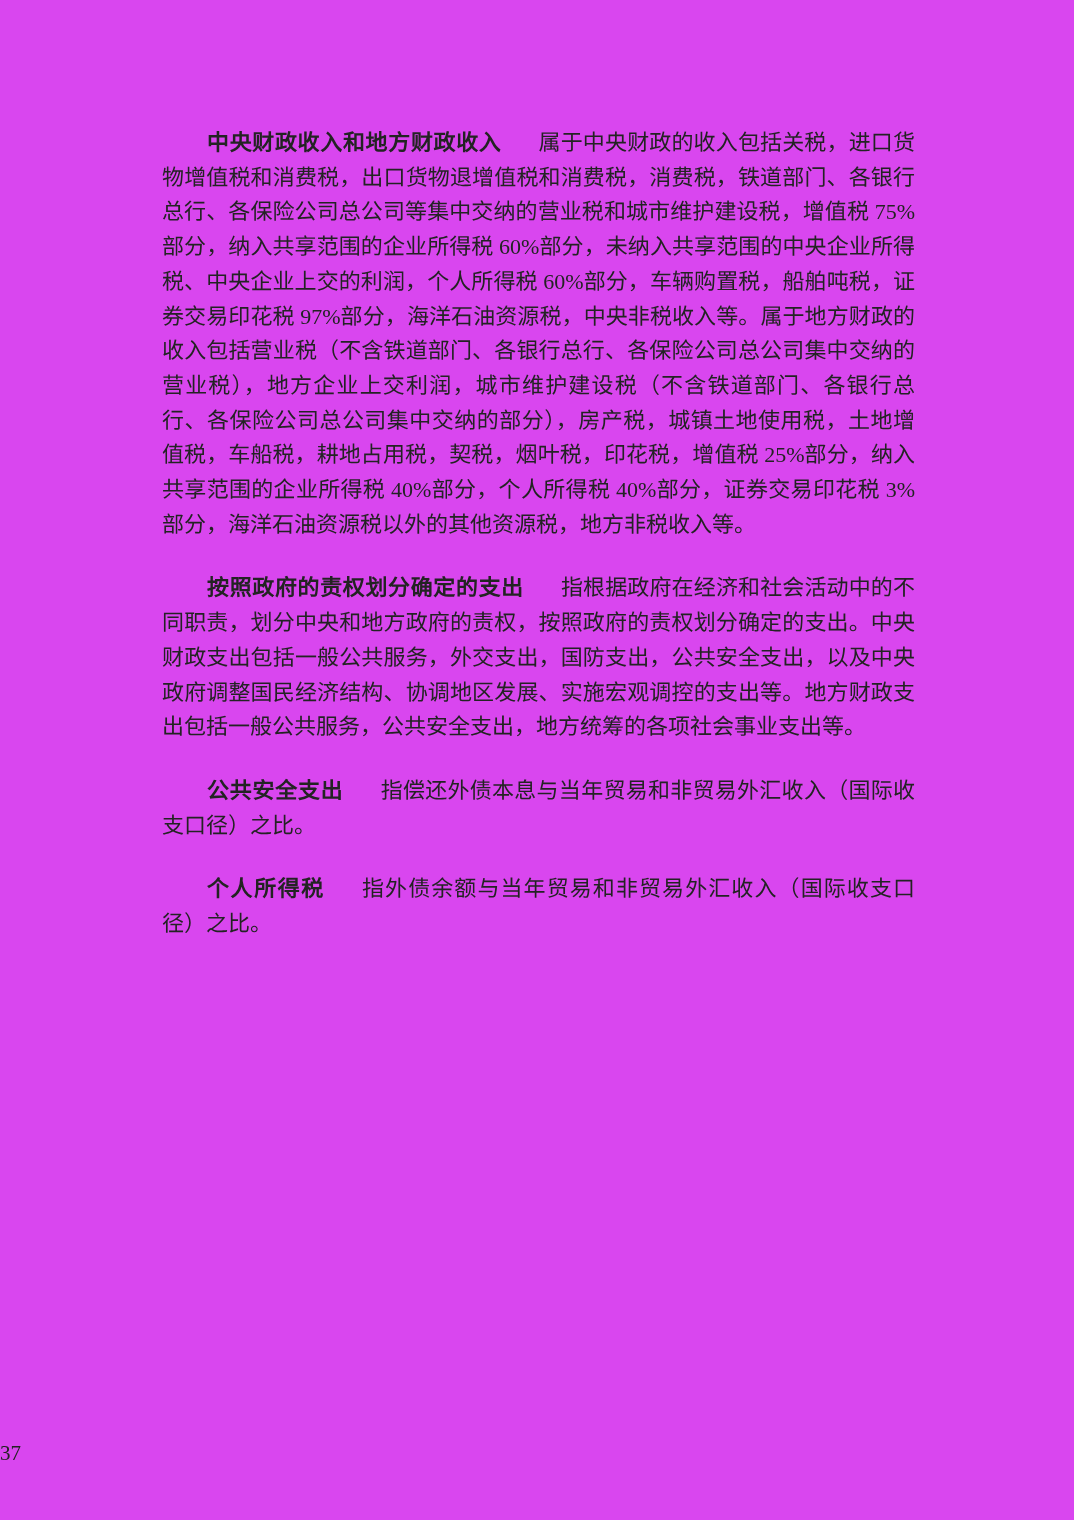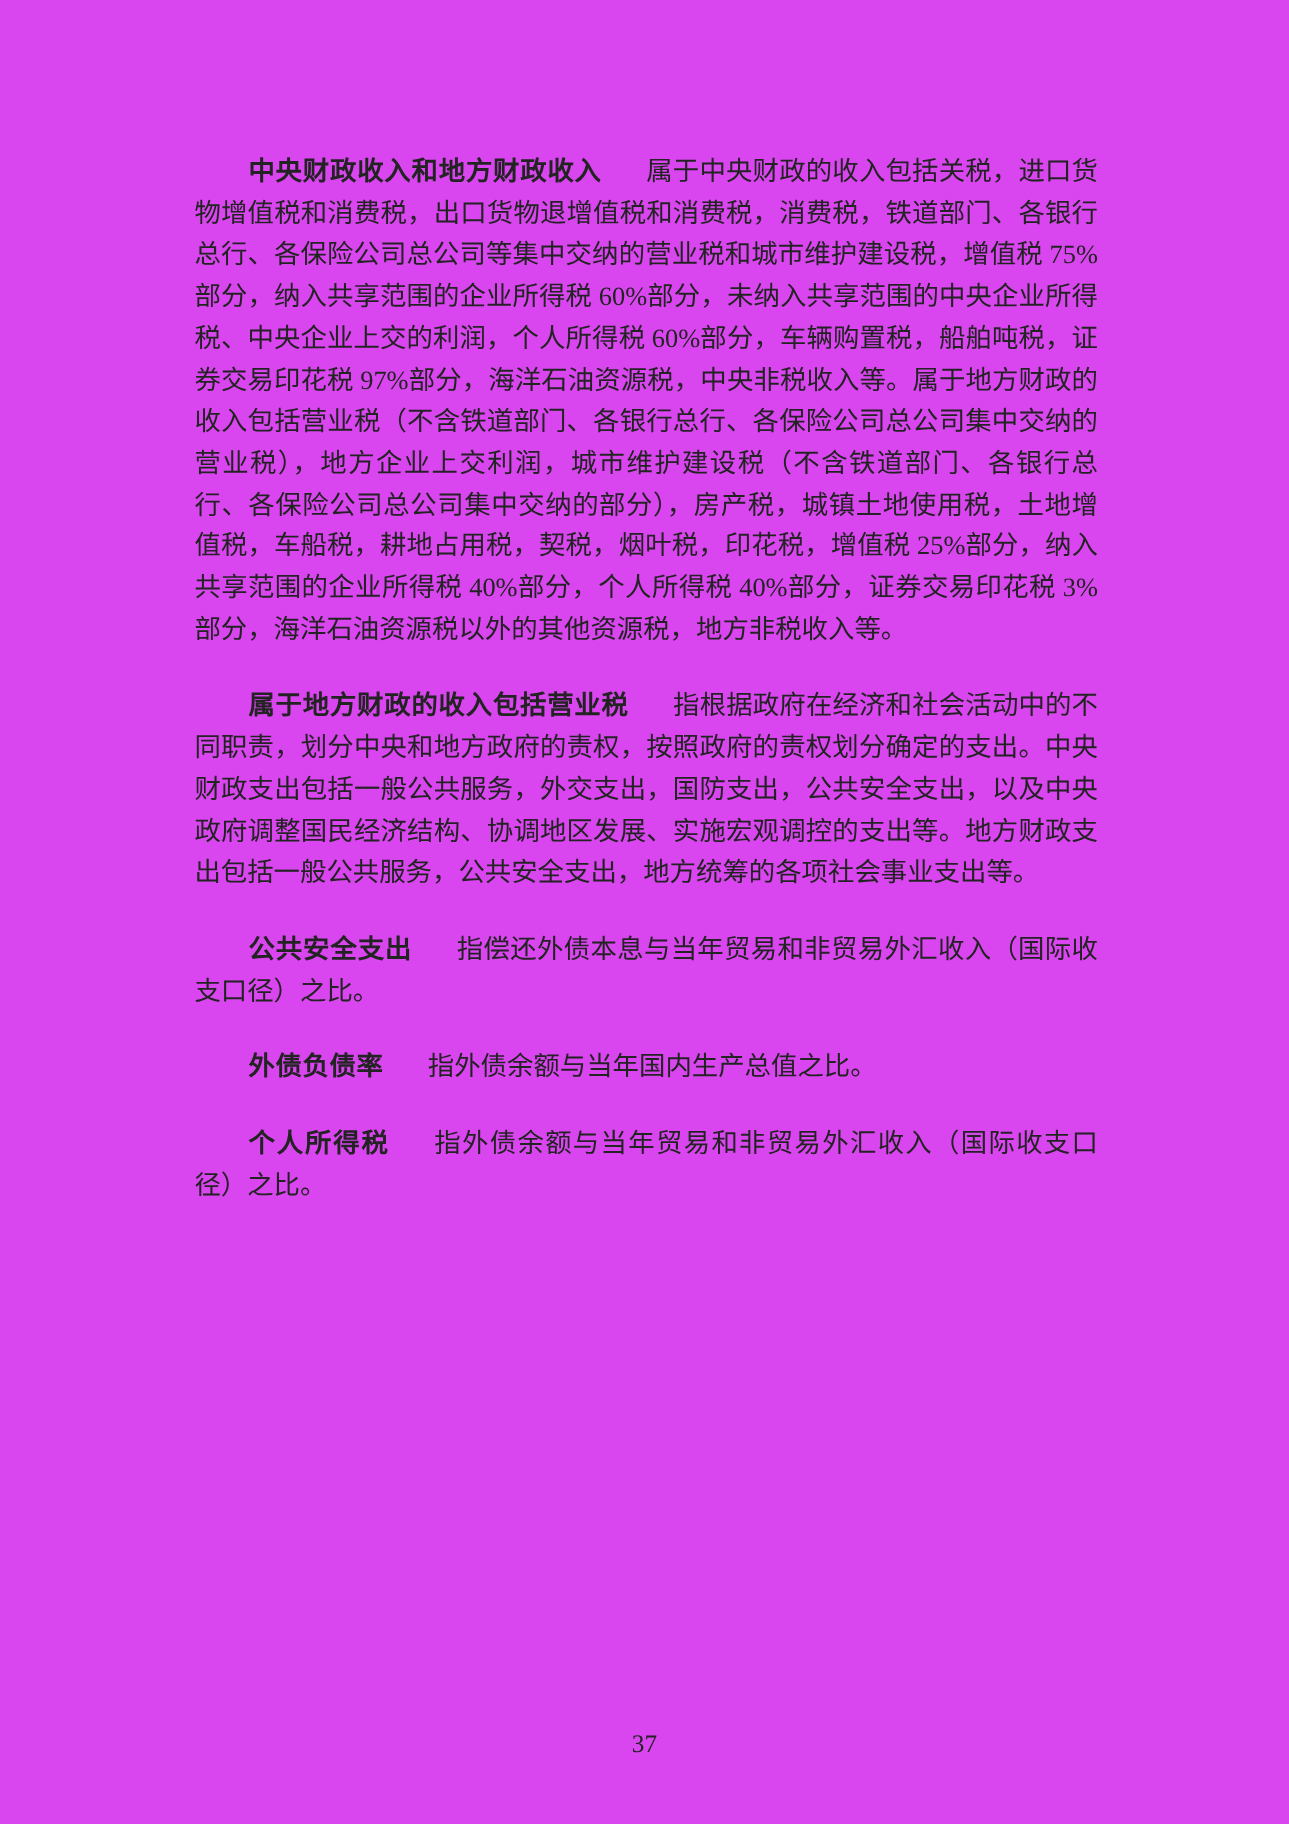--- a/index.html
+++ b/index.html
@@ -37,46 +37,43 @@
     letter-spacing: 0.5px;
   }
   .definition {
     font-weight: normal;
   }
   .page-number {
     position: absolute;
     top: 1441px;
     left: 0;
     width: 100%;
-    text-align: center;
+    text-align: left;
     font-size: 21px;
     color: #232323;
   }
 </style>
 </head>
 <body>
 
 <div class="page">
   <div class="content">
 
     <p class="entry">
       <span class="term">中央财政收入和地方财政收入</span><span class="definition">属于中央财政的收入包括关税，进口货物增值税和消费税，出口货物退增值税和消费税，消费税，铁道部门、各银行总行、各保险公司总公司等集中交纳的营业税和城市维护建设税，增值税 75%部分，纳入共享范围的企业所得税 60%部分，未纳入共享范围的中央企业所得税、中央企业上交的利润，个人所得税 60%部分，车辆购置税，船舶吨税，证券交易印花税 97%部分，海洋石油资源税，中央非税收入等。属于地方财政的收入包括营业税（不含铁道部门、各银行总行、各保险公司总公司集中交纳的营业税），地方企业上交利润，城市维护建设税（不含铁道部门、各银行总行、各保险公司总公司集中交纳的部分），房产税，城镇土地使用税，土地增值税，车船税，耕地占用税，契税，烟叶税，印花税，增值税 25%部分，纳入共享范围的企业所得税 40%部分，个人所得税 40%部分，证券交易印花税 3%部分，海洋石油资源税以外的其他资源税，地方非税收入等。</span>
     </p>
 
     <p class="entry">
-      <span class="term">属于地方财政的收入包括营业税</span><span class="definition">指根据政府在经济和社会活动中的不同职责，划分中央和地方政府的责权，按照政府的责权划分确定的支出。中央财政支出包括一般公共服务，外交支出，国防支出，公共安全支出，以及中央政府调整国民经济结构、协调地区发展、实施宏观调控的支出等。地方财政支出包括一般公共服务，公共安全支出，地方统筹的各项社会事业支出等。</span>
+      <span class="term">按照政府的责权划分确定的支出</span><span class="definition">指根据政府在经济和社会活动中的不同职责，划分中央和地方政府的责权，按照政府的责权划分确定的支出。中央财政支出包括一般公共服务，外交支出，国防支出，公共安全支出，以及中央政府调整国民经济结构、协调地区发展、实施宏观调控的支出等。地方财政支出包括一般公共服务，公共安全支出，地方统筹的各项社会事业支出等。</span>
     </p>
 
     <p class="entry">
       <span class="term">公共安全支出</span><span class="definition">指偿还外债本息与当年贸易和非贸易外汇收入（国际收支口径）之比。</span>
     </p>
 
-    <p class="entry">
-      <span class="term">外债负债率</span><span class="definition">指外债余额与当年国内生产总值之比。</span>
-    </p>
 
     <p class="entry">
       <span class="term">个人所得税</span><span class="definition">指外债余额与当年贸易和非贸易外汇收入（国际收支口径）之比。</span>
     </p>
 
   </div>
 
   <div class="page-number">37</div>
 </div>
 

